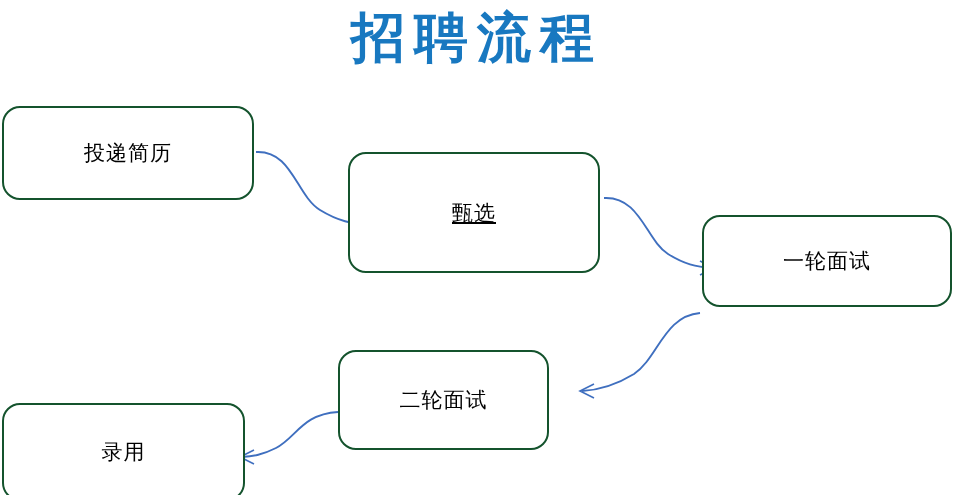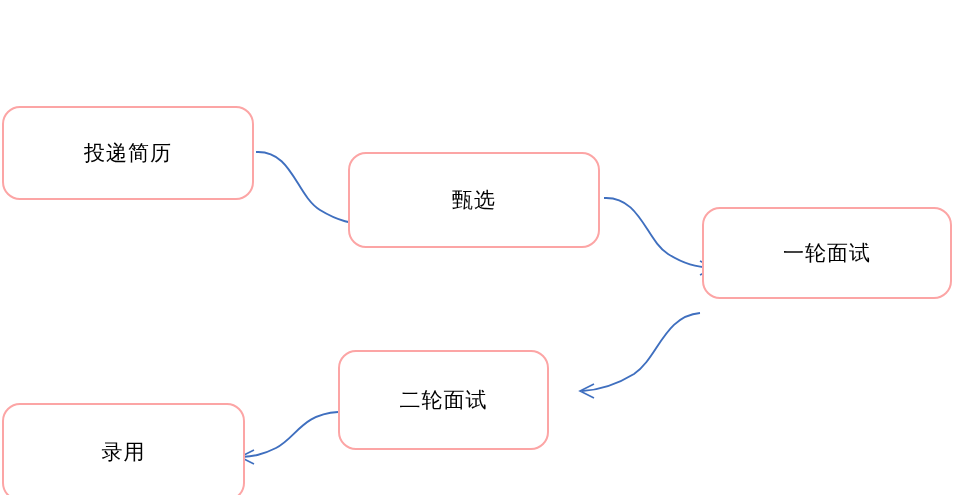--- a/index.html
+++ b/index.html
@@ -26,21 +26,21 @@
     font-size: 54px;
     line-height: 66px;
     letter-spacing: 9px;
     color: #1878C0;
     white-space: nowrap;
   }
   .node {
     position: absolute;
     box-sizing: border-box;
     background: #ffffff;
-    border: 2px solid #fca5a5;
+    border: 2px solid #14532d;
     border-radius: 18px;
     display: flex;
     align-items: center;
     justify-content: center;
   }
   .node-label {
     font-size: 21px;
     color: #000000;
     letter-spacing: 1px;
     white-space: nowrap;
@@ -64,20 +64,21 @@
     fill: none;
     stroke: #3F6FBF;
     stroke-width: 1.6;
   }
 </style>
 </head>
 <body>
 
 <div id="stage">
 
+  <div id="title">招聘流程</div>
 
   <svg id="connectors" viewBox="0 0 954 495" width="954" height="495">
 
     <g>
       <path class="conn" d="M 256 152 C 292 150 296 195 320 210 C 338 221 352 224 370 225"></path>
       <path class="arrowhead" d="M 358 218 L 372 225 L 358 232"></path>
     </g>
 
     <g>
       <path class="conn" d="M 604 198 C 640 196 646 240 668 254 C 684 264 696 267 712 268"></path>
@@ -93,25 +94,25 @@
       <path class="conn" d="M 338 412 C 302 414 296 438 276 448 C 262 455 254 456 242 457"></path>
       <path class="arrowhead" d="M 254 450 L 240 457 L 254 464"></path>
     </g>
 
   </svg>
 
   <div class="node" style="left:2px; top:106px; width:252px; height:94px;">
     <span class="node-label">投递简历</span>
   </div>
 
-  <div class="node" style="left:348px; top:152px; width:252px; height:96px;">
+  <div class="node" style="left:348px; top:152px; width:252px; height:121px;text-decoration:underline;">
     <span class="node-label">甄选</span>
   </div>
 
-  <div class="node" style="left:702px; top:207px; width:250px; height:92px;">
+  <div class="node" style="left:702px; top:215px; width:250px; height:92px;">
     <span class="node-label">一轮面试</span>
   </div>
 
   <div class="node" style="left:338px; top:350px; width:211px; height:100px;">
     <span class="node-label">二轮面试</span>
   </div>
 
   <div class="node" style="left:2px; top:403px; width:243px; height:98px;">
     <span class="node-label">录用</span>
   </div>

